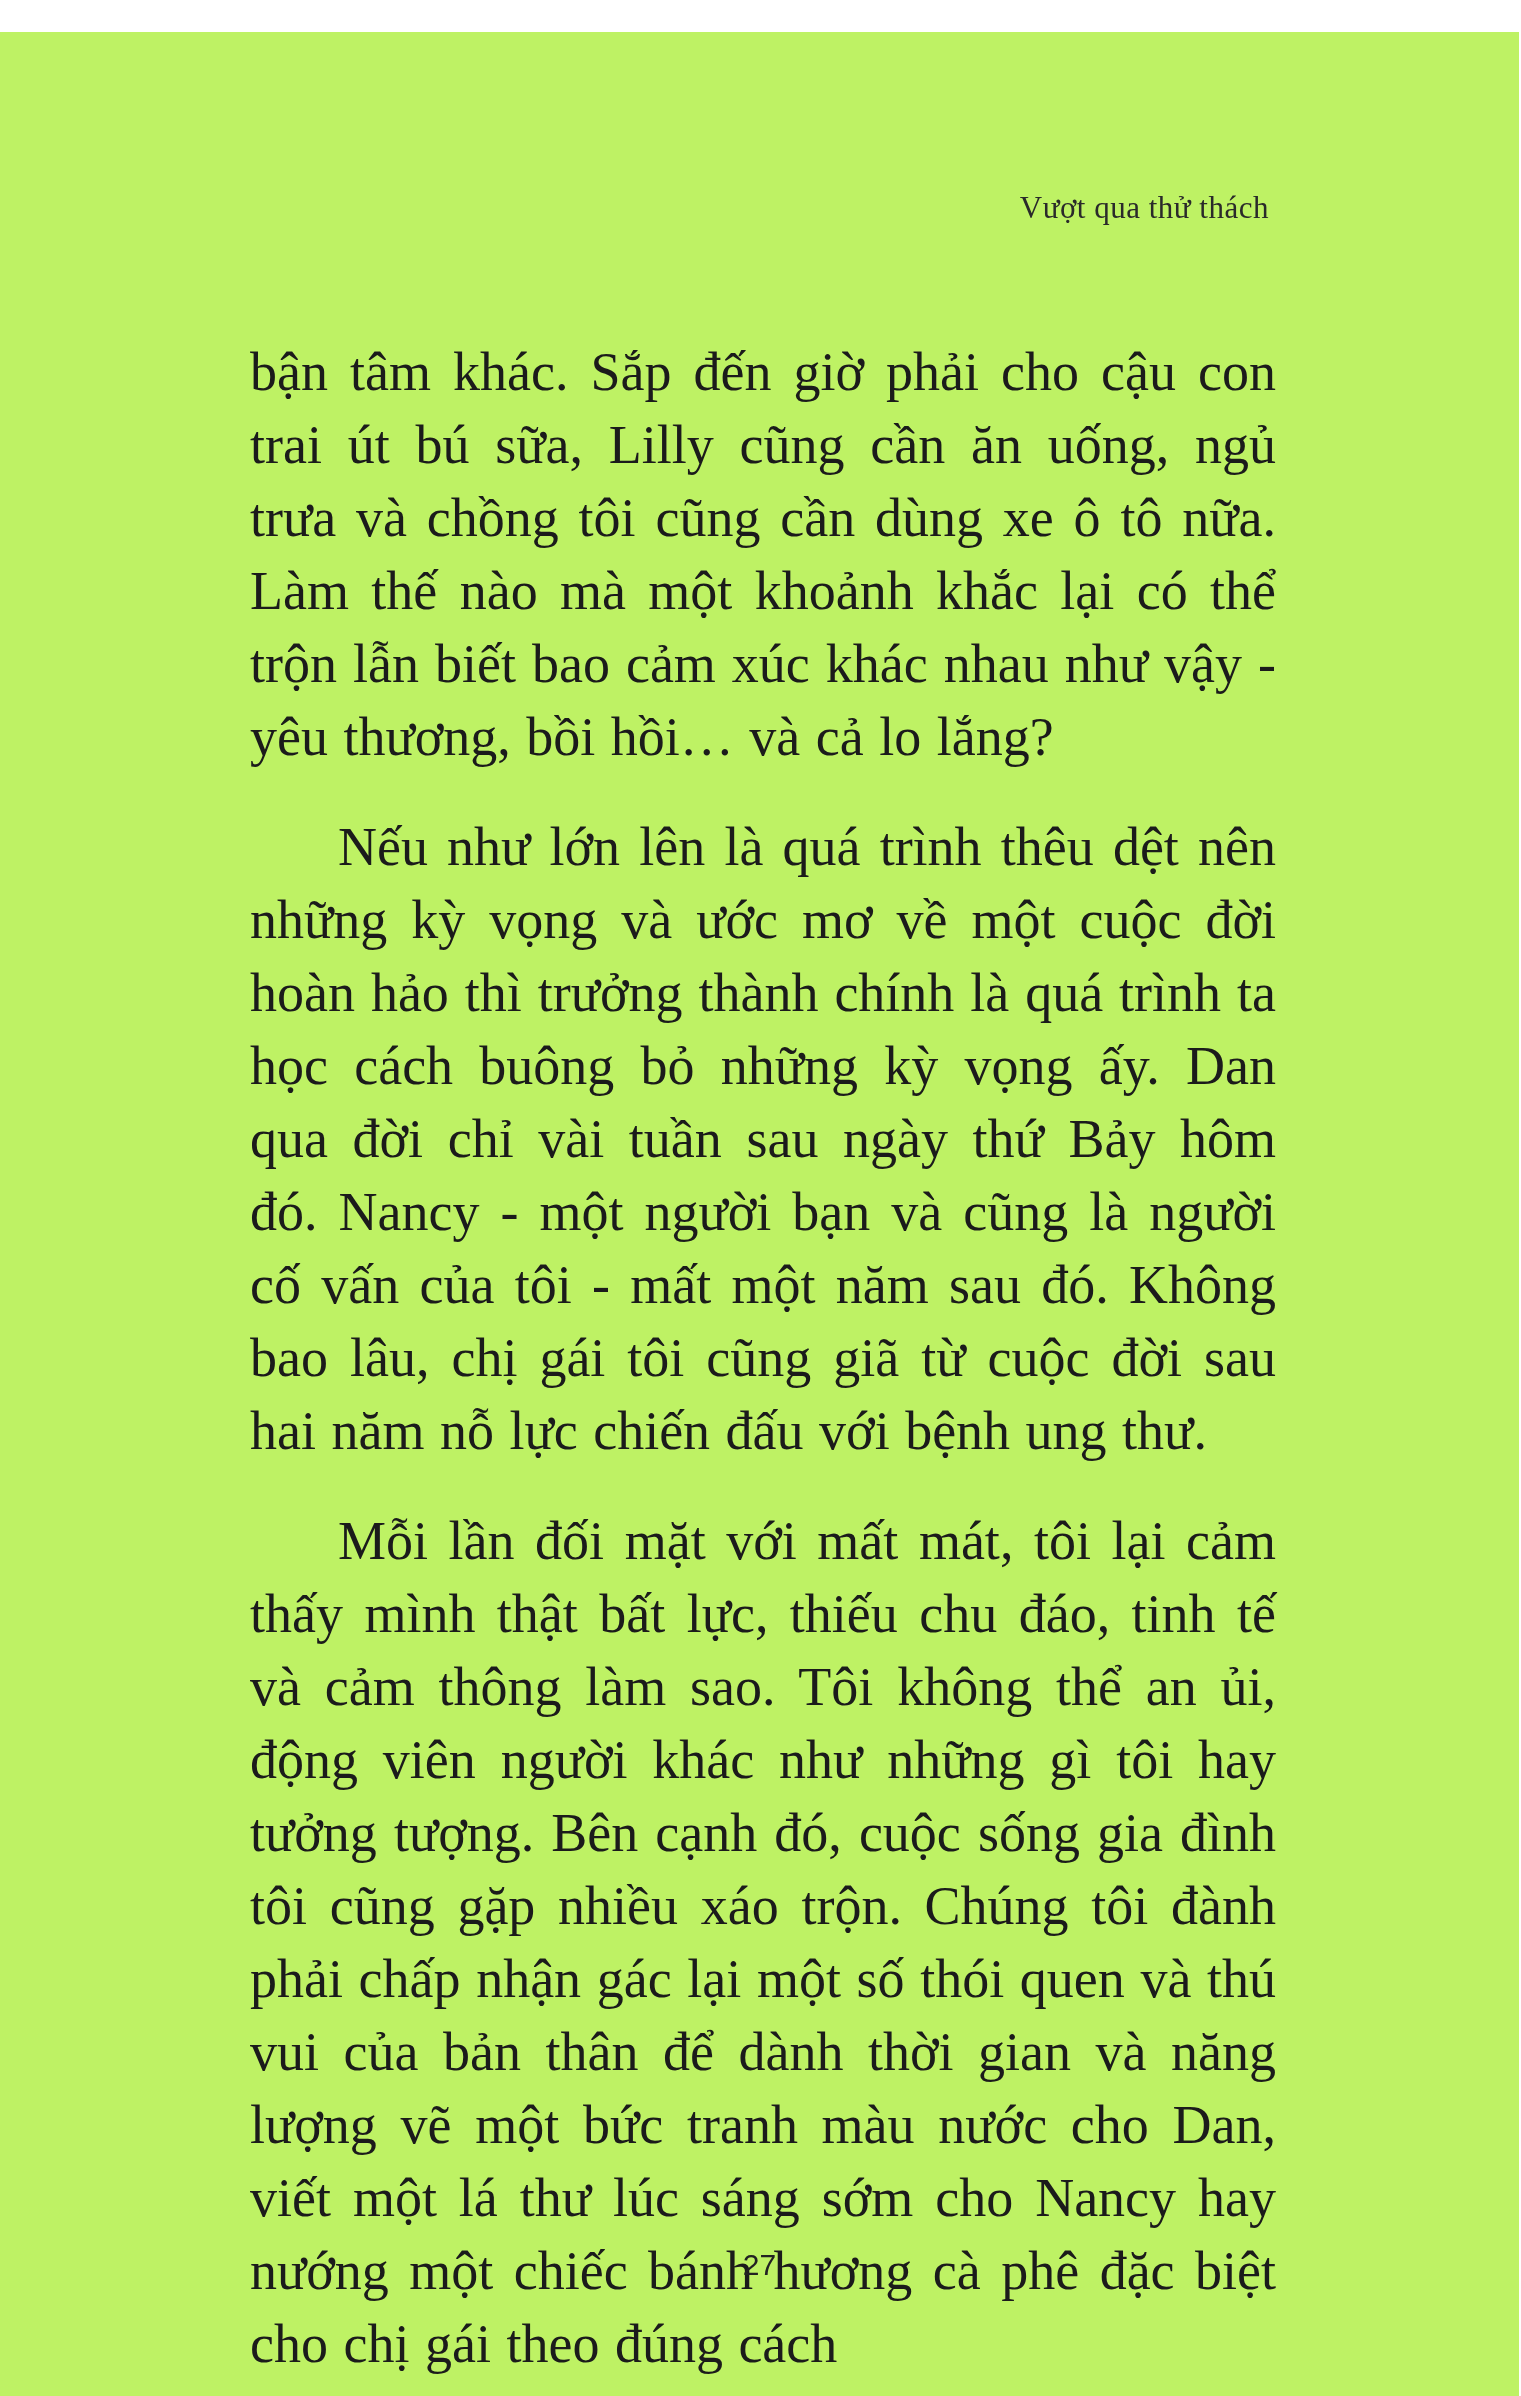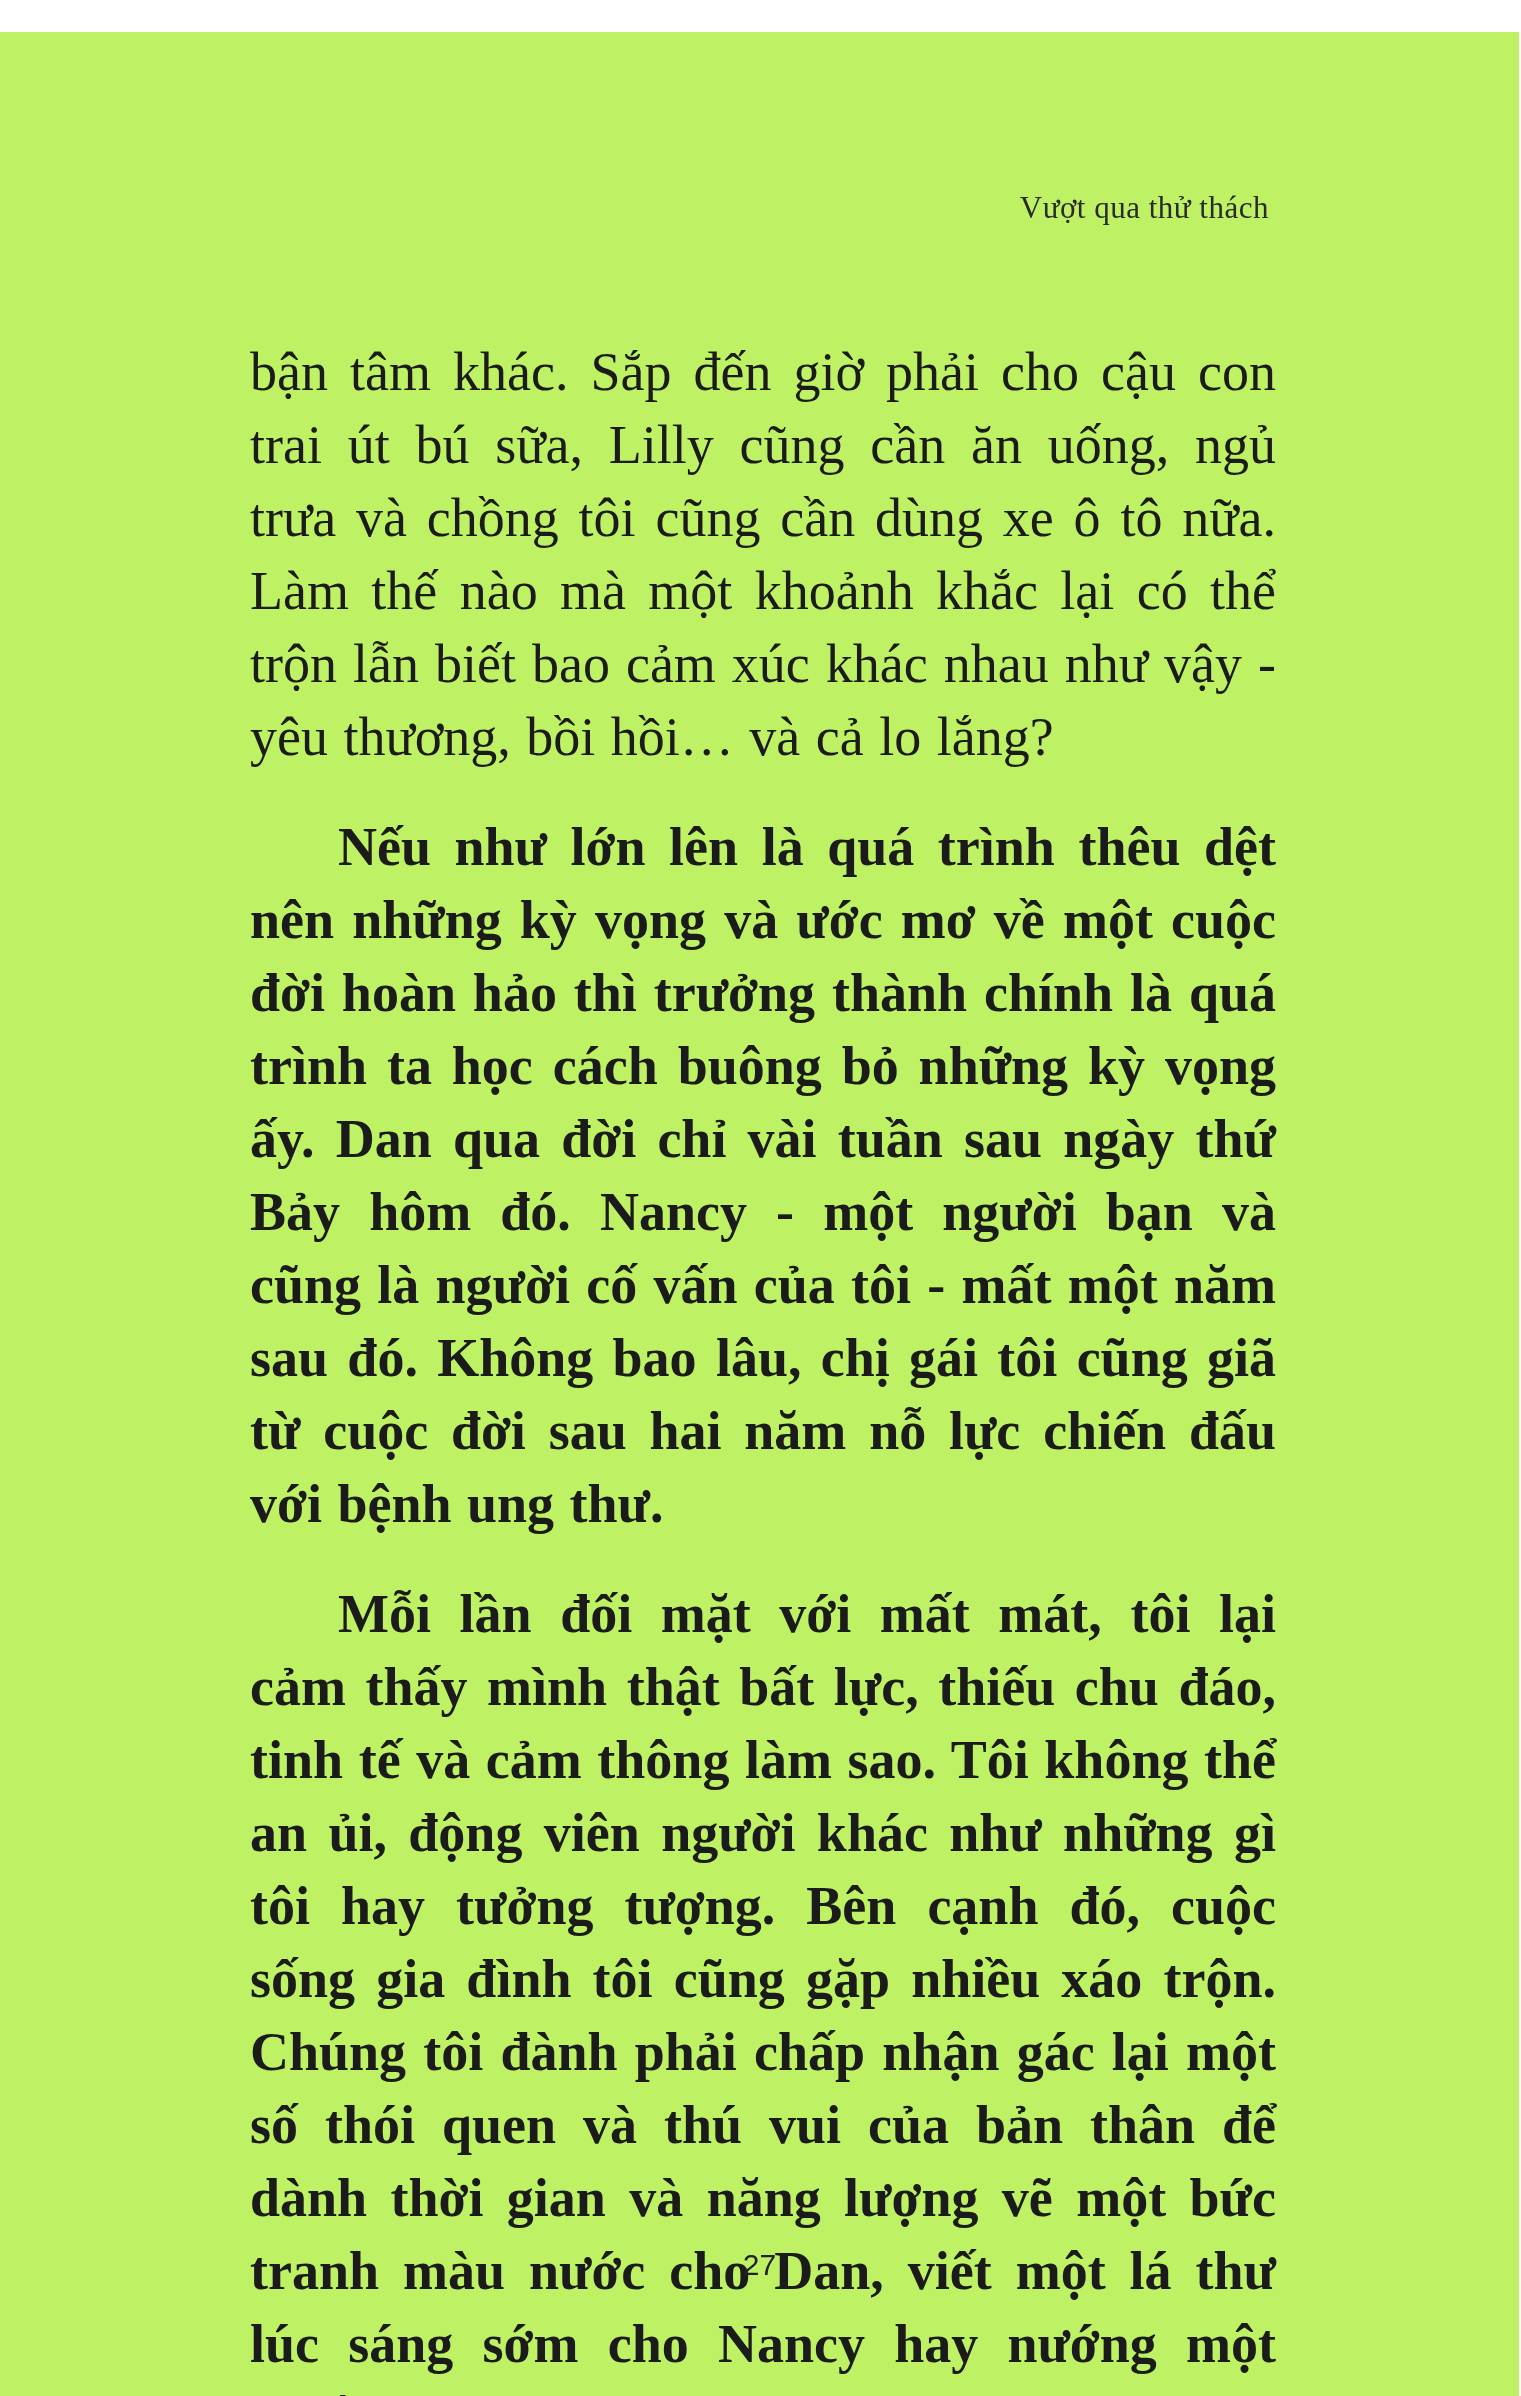--- a/index.html
+++ b/index.html
@@ -35,21 +35,20 @@
     line-height: 73px;
     text-align: justify;
     color: #1b1b1b;
   }
   .body-text p {
     margin: 0 0 37px 0;
     word-spacing: 2px;
   }
   .body-text p.indented {
     text-indent: 88px;
-    font-weight: bold;
   }
   .page-number {
     position: absolute;
     top: 2216px;
     left: 0;
     width: 100%;
     text-align: center;
     font-family: "Liberation Sans", "DejaVu Sans", sans-serif;
     font-weight: normal;
     font-size: 30px;

